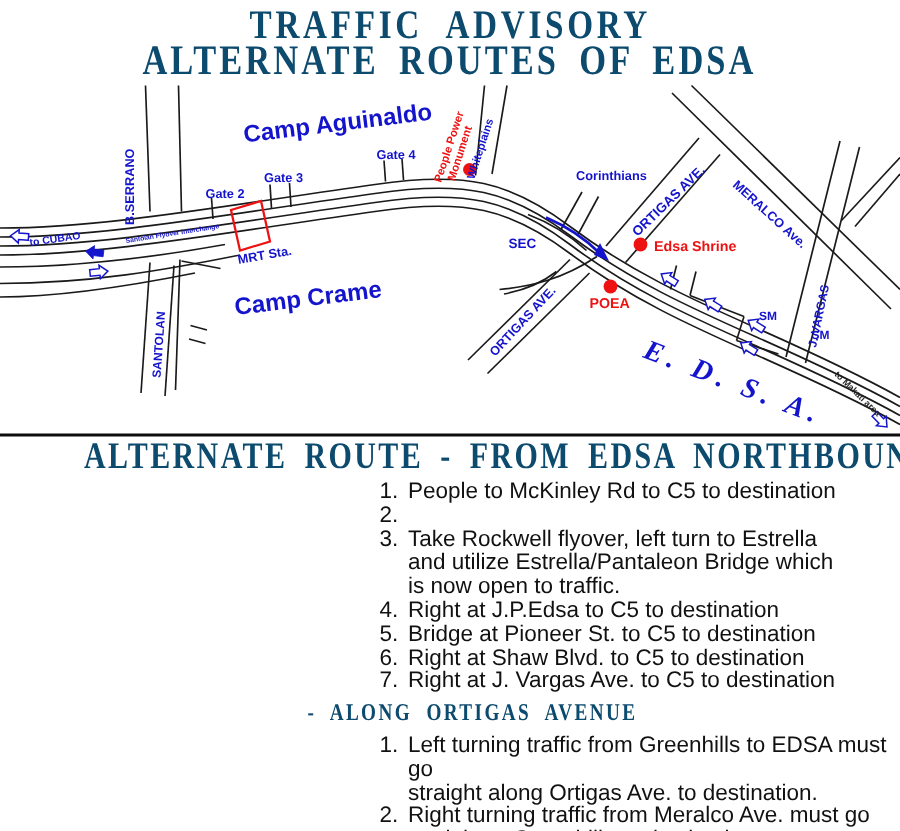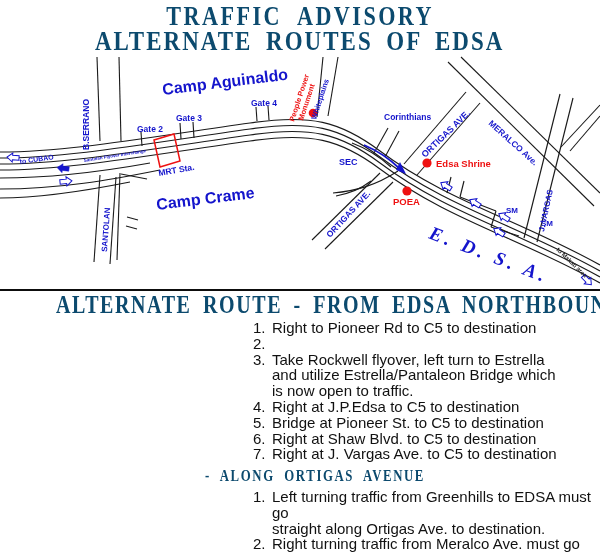--- a/index.html
+++ b/index.html
@@ -159,21 +159,21 @@
     <text transform="translate(556,250) rotate(44)" class="mk" font-size="6">to Makati area</text>
   </svg>
 
   <div class="divider"></div>
 
   <div class="cond h-north"><span class="inner">ALTERNATE ROUTE - FROM EDSA NORTHBOUND LANE</span></div>
 
   <ol class="route-list list-north">
     <li>
         <span class="num">1.</span>
-        <span class="txt">Right to Pioneer Rd to C5 to destination</span>
+        <span class="txt">People to McKinley Rd to C5 to destination</span>
       </li>
     <li>
         <span class="num">2.</span>
       </li>
     <li>
         <span class="num">3.</span>
         <span class="txt">Take Rockwell flyover, left turn to Estrella
 and utilize Estrella/Pantaleon Bridge which
 is now open to traffic.</span>
       </li>

